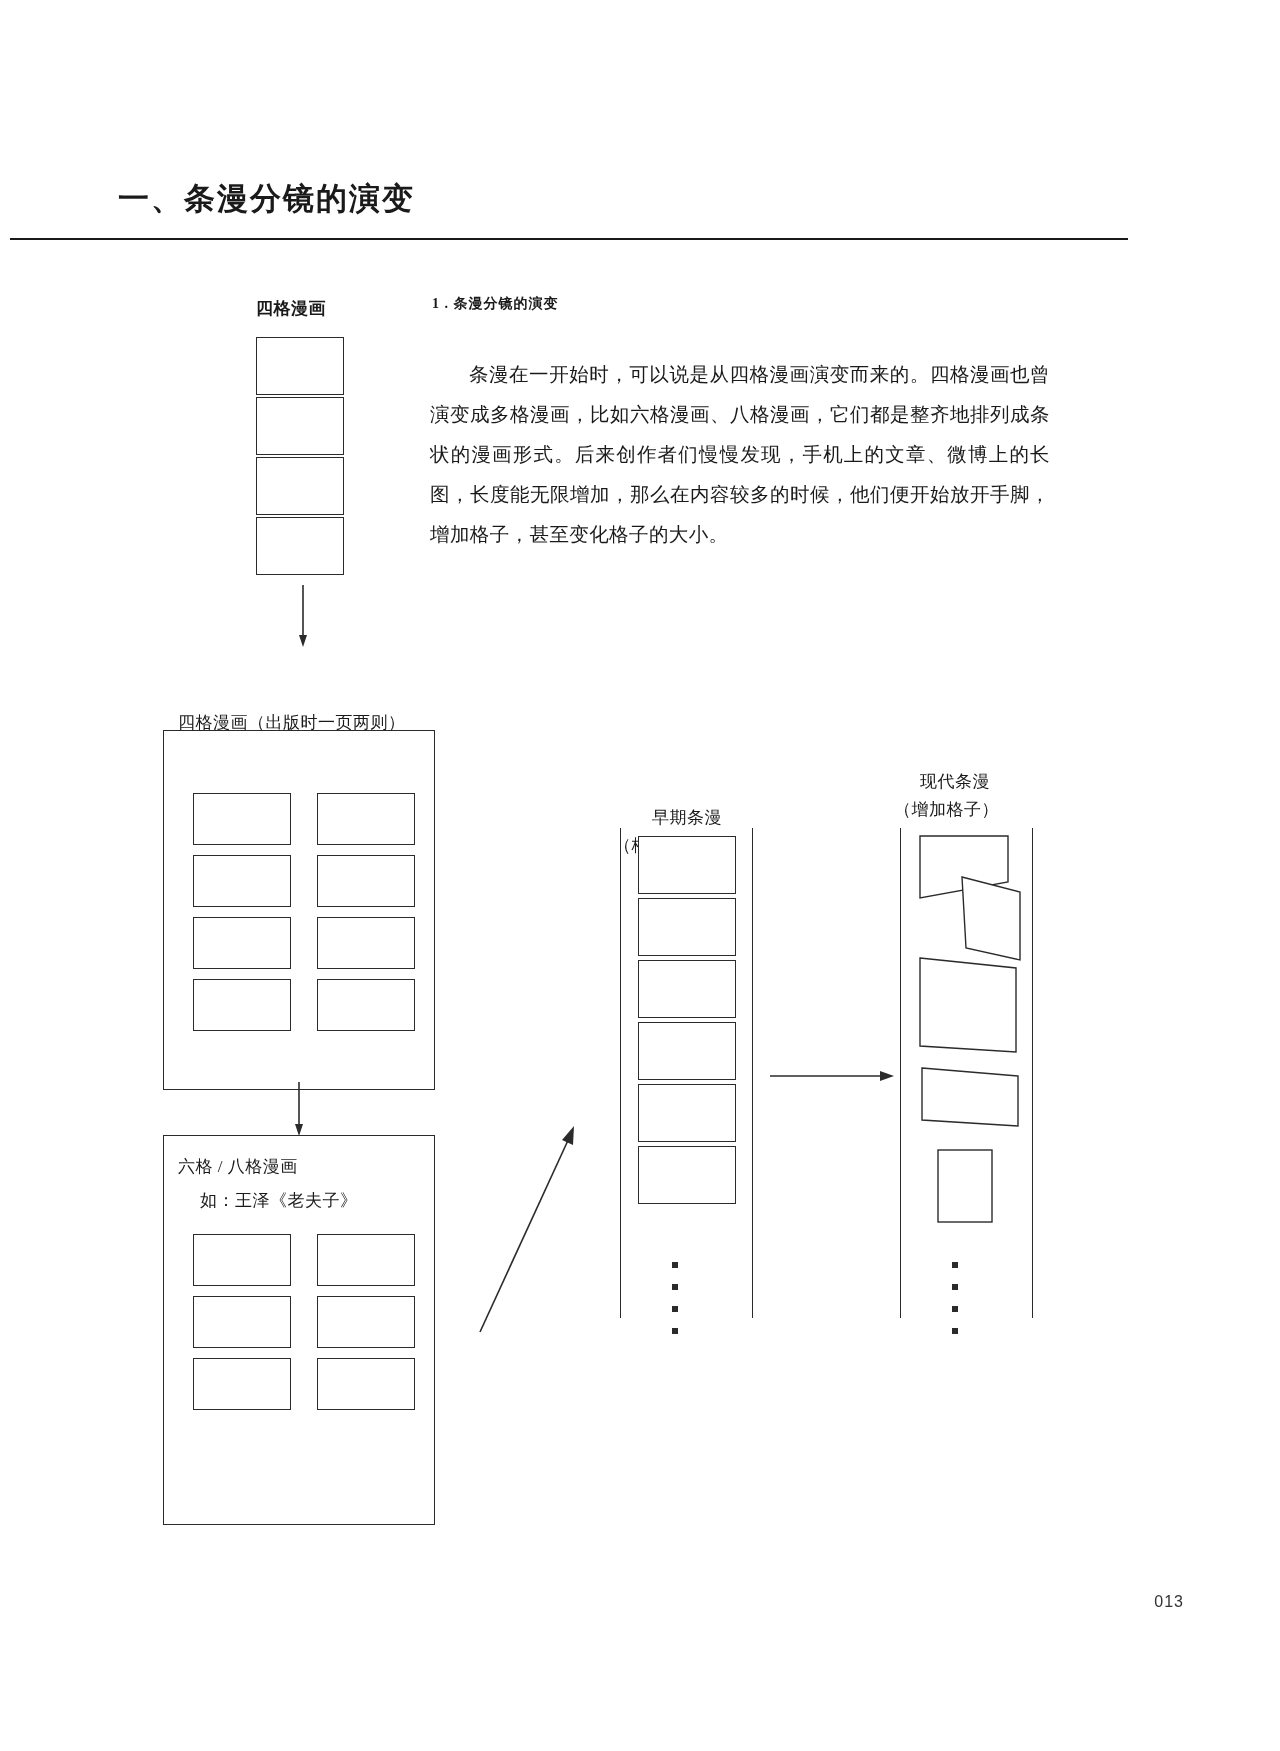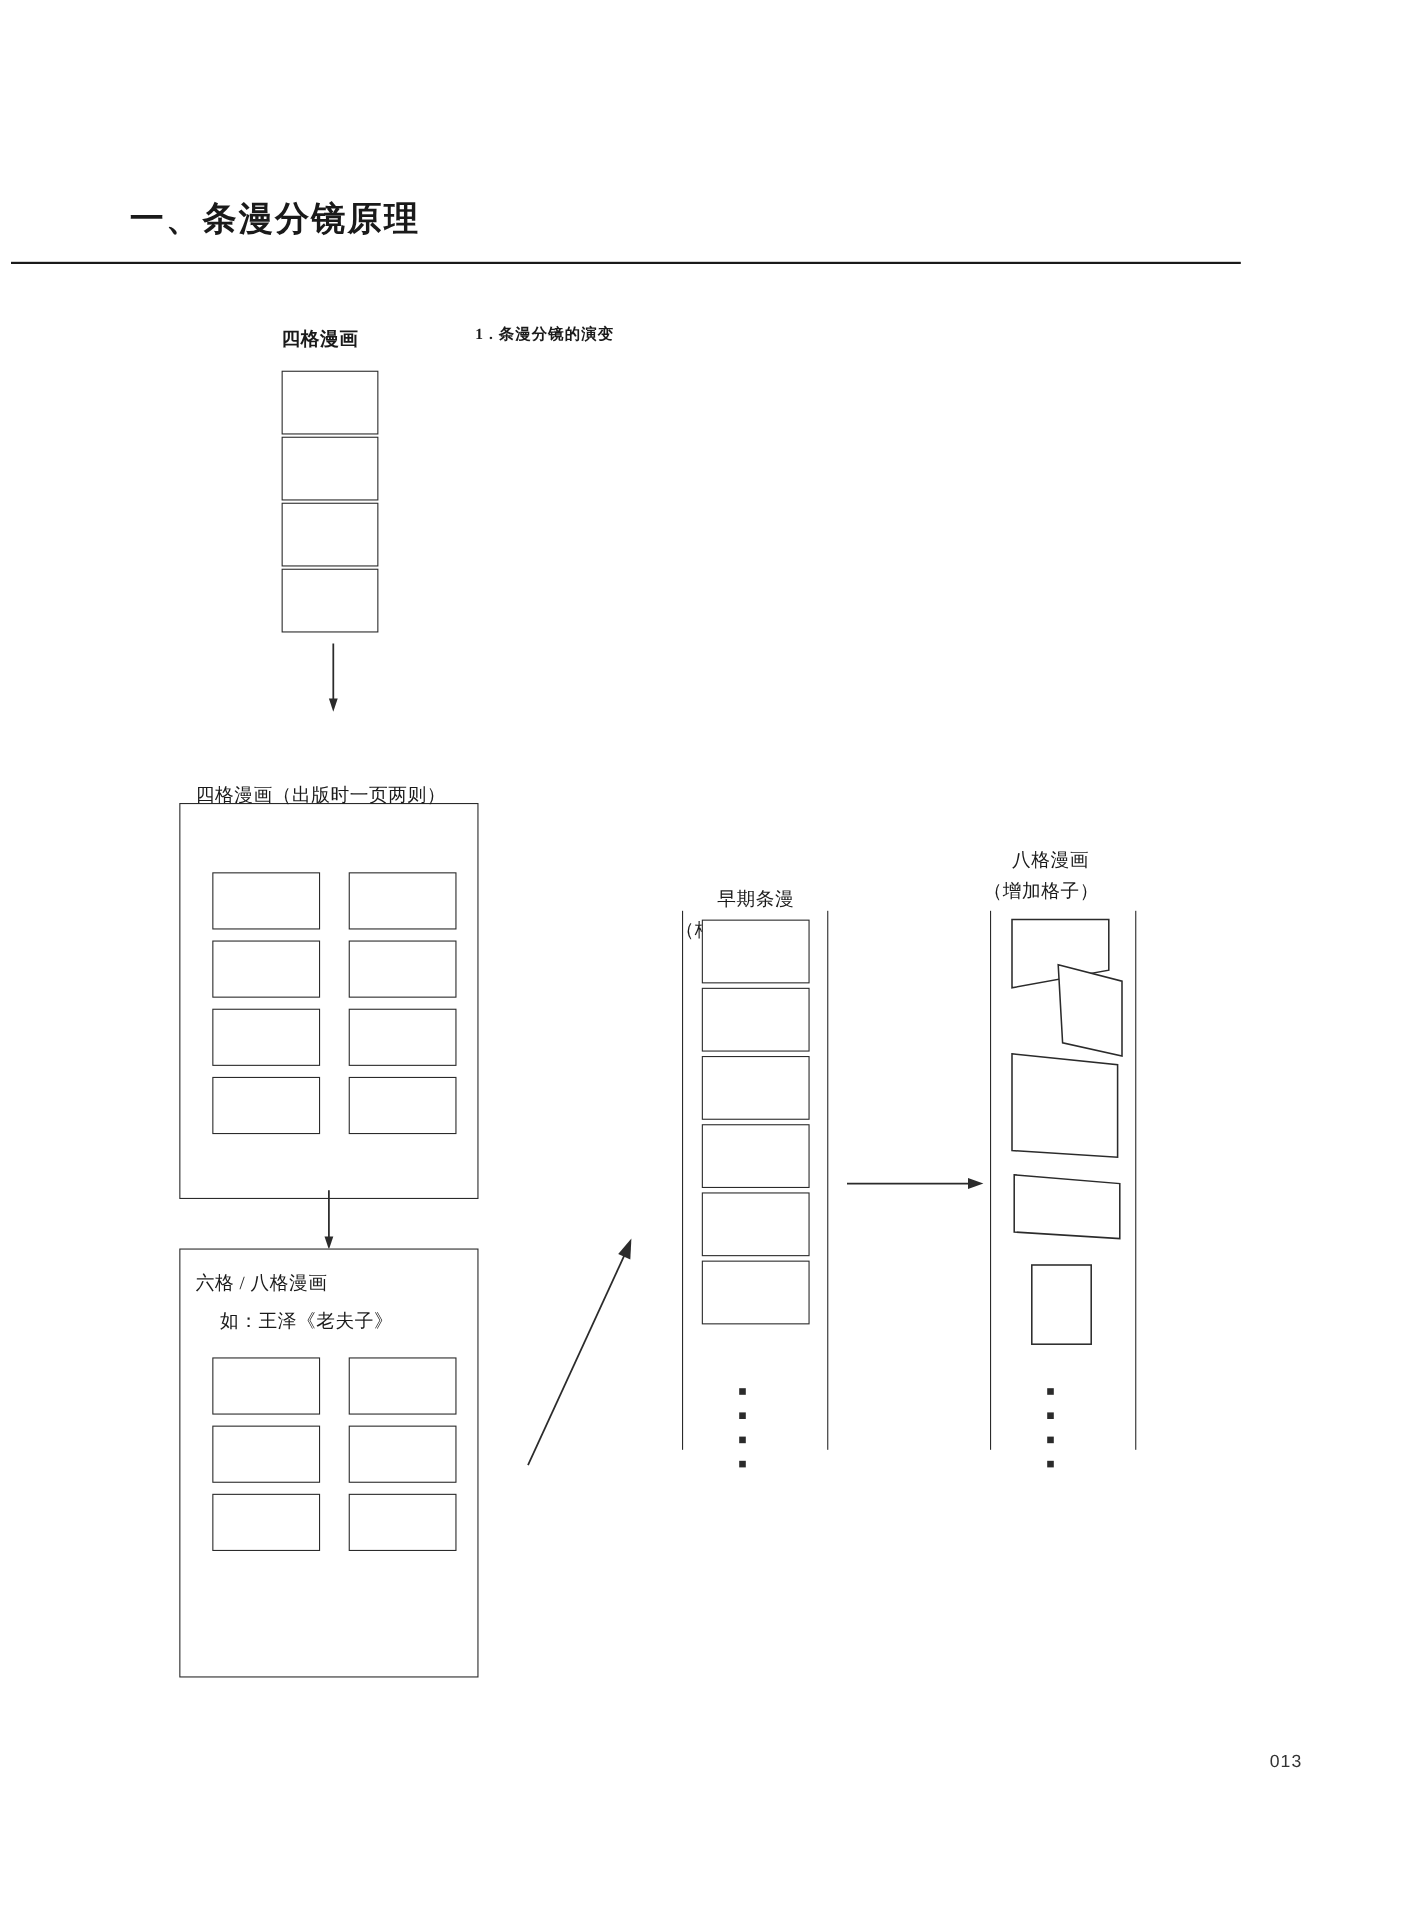--- a/index.html
+++ b/index.html
@@ -114,24 +114,25 @@
     letter-spacing: 1px;
     color: #333;
     font-family: "Liberation Sans", sans-serif;
   }
 </style>
 </head>
 <body>
 
 <div class="page">
 
-  <div class="chapter-title">一、条漫分镜原理</div>
+  <div class="chapter-title">一、条漫分镜的演变</div>
   <div class="title-rule"></div>
 
   <div class="section-heading">1 . 条漫分镜的演变</div>
+  <div class="body-text">条漫在一开始时，可以说是从四格漫画演变而来的。四格漫画也曾演变成多格漫画，比如六格漫画、八格漫画，它们都是整齐地排列成条状的漫画形式。后来创作者们慢慢发现，手机上的文章、微博上的长图，长度能无限增加，那么在内容较多的时候，他们便开始放开手脚，增加格子，甚至变化格子的大小。</div>
 
   <div class="caption" style="left:256px; top:295px;font-weight:bold;">四格漫画</div>
 
   <div class="panel" style="left:256px; top:337px; width:88px; height:58px;"></div>
   <div class="panel" style="left:256px; top:397px; width:88px; height:58px;"></div>
   <div class="panel" style="left:256px; top:457px; width:88px; height:58px;"></div>
   <div class="panel" style="left:256px; top:517px; width:88px; height:58px;"></div>
 
   <svg class="arrow" style="left:296px; top:585px;" width="14" height="62" viewBox="0 0 14 62">
     <line x1="7" y1="0" x2="7" y2="52" stroke="#2b2b2b" stroke-width="1.6"></line>
@@ -189,21 +190,21 @@
   <div class="dotsq" style="left:672px; top:1262px;"></div>
   <div class="dotsq" style="left:672px; top:1284px;"></div>
   <div class="dotsq" style="left:672px; top:1306px;"></div>
   <div class="dotsq" style="left:672px; top:1328px;"></div>
 
   <svg class="arrow" style="left:770px; top:1068px;" width="125" height="16" viewBox="0 0 125 16">
     <line x1="0" y1="8" x2="112" y2="8" stroke="#2b2b2b" stroke-width="1.6"></line>
     <polygon points="124,8 110,3 110,13" fill="#2b2b2b"></polygon>
   </svg>
 
-  <div class="caption" style="left:920px; top:768px;">八格漫画</div>
+  <div class="caption" style="left:920px; top:768px;">现代条漫</div>
   <div class="caption" style="left:894px; top:796px;">（增加格子）</div>
 
   <div class="vline" style="left:900px; top:828px; height:490px;"></div>
   <div class="vline" style="left:1032px; top:828px; height:490px;"></div>
 
   <svg style="position:absolute; left:890px; top:820px;" width="160" height="460" viewBox="0 0 160 460">
 
     <polygon points="30,16 118,16 118,62 30,78" fill="#ffffff" stroke="#2b2b2b" stroke-width="1.4"></polygon>
 
     <polygon points="72,57 130,72 130,140 76,128" fill="#ffffff" stroke="#2b2b2b" stroke-width="1.4"></polygon>

